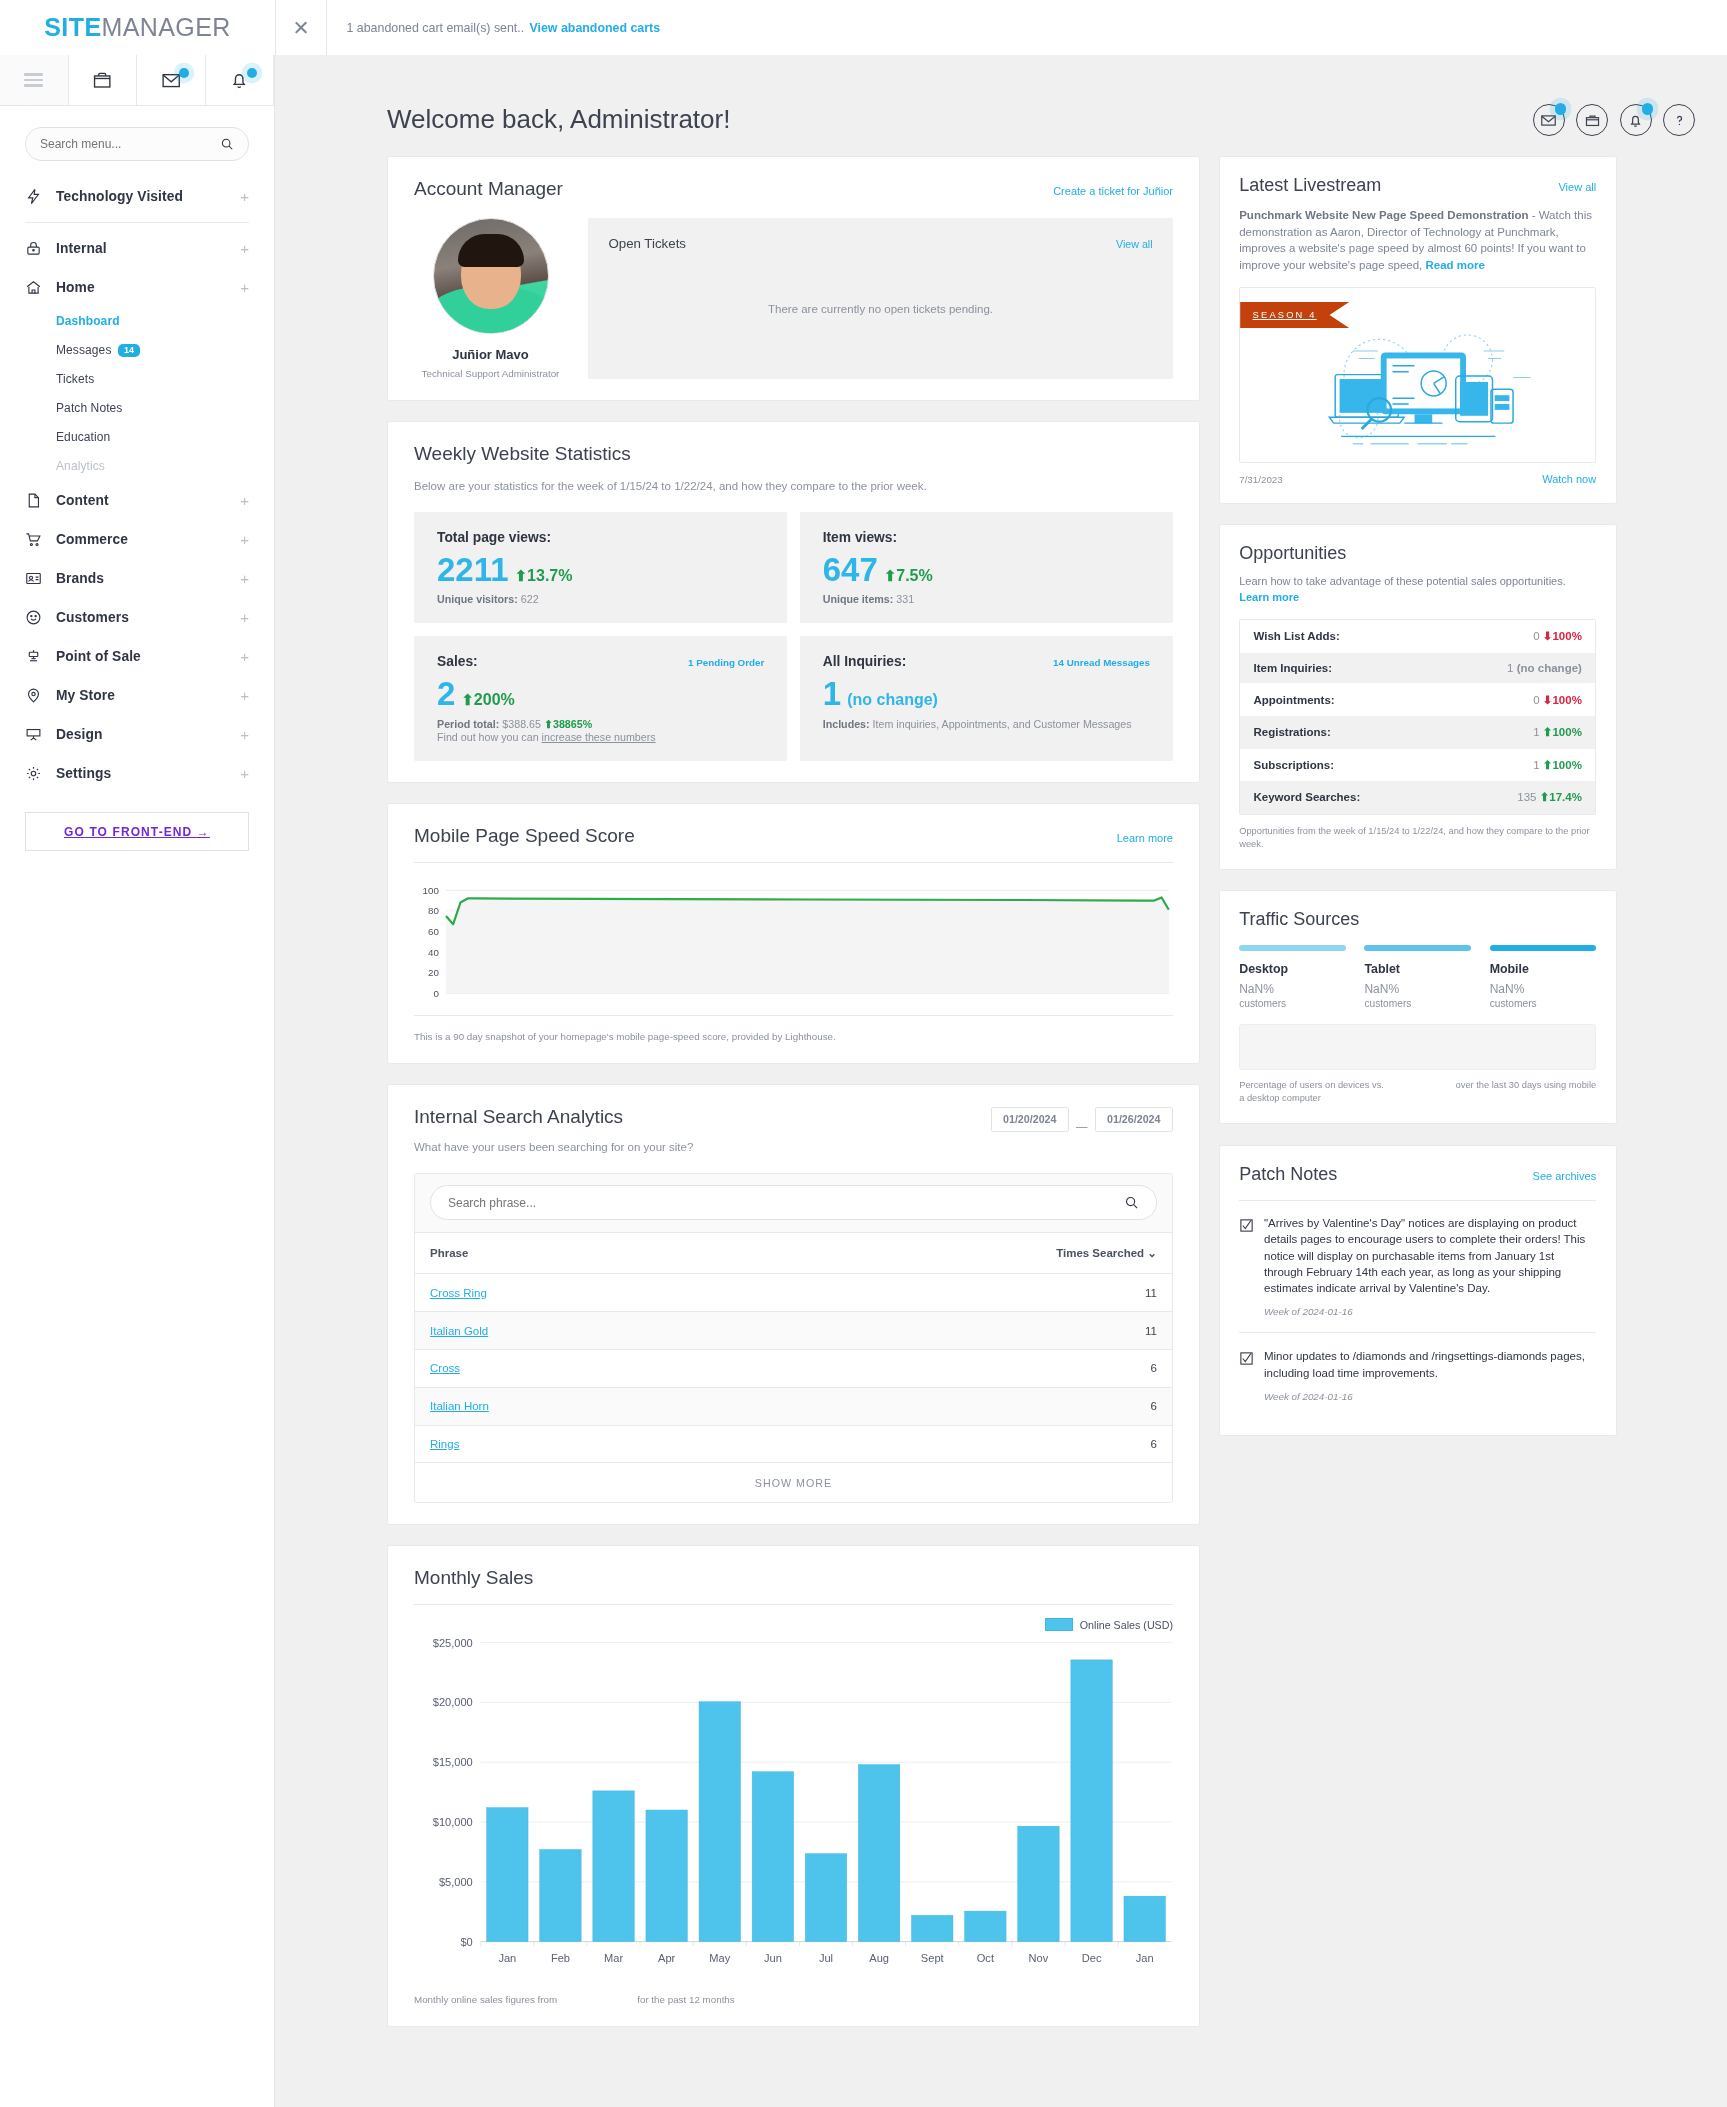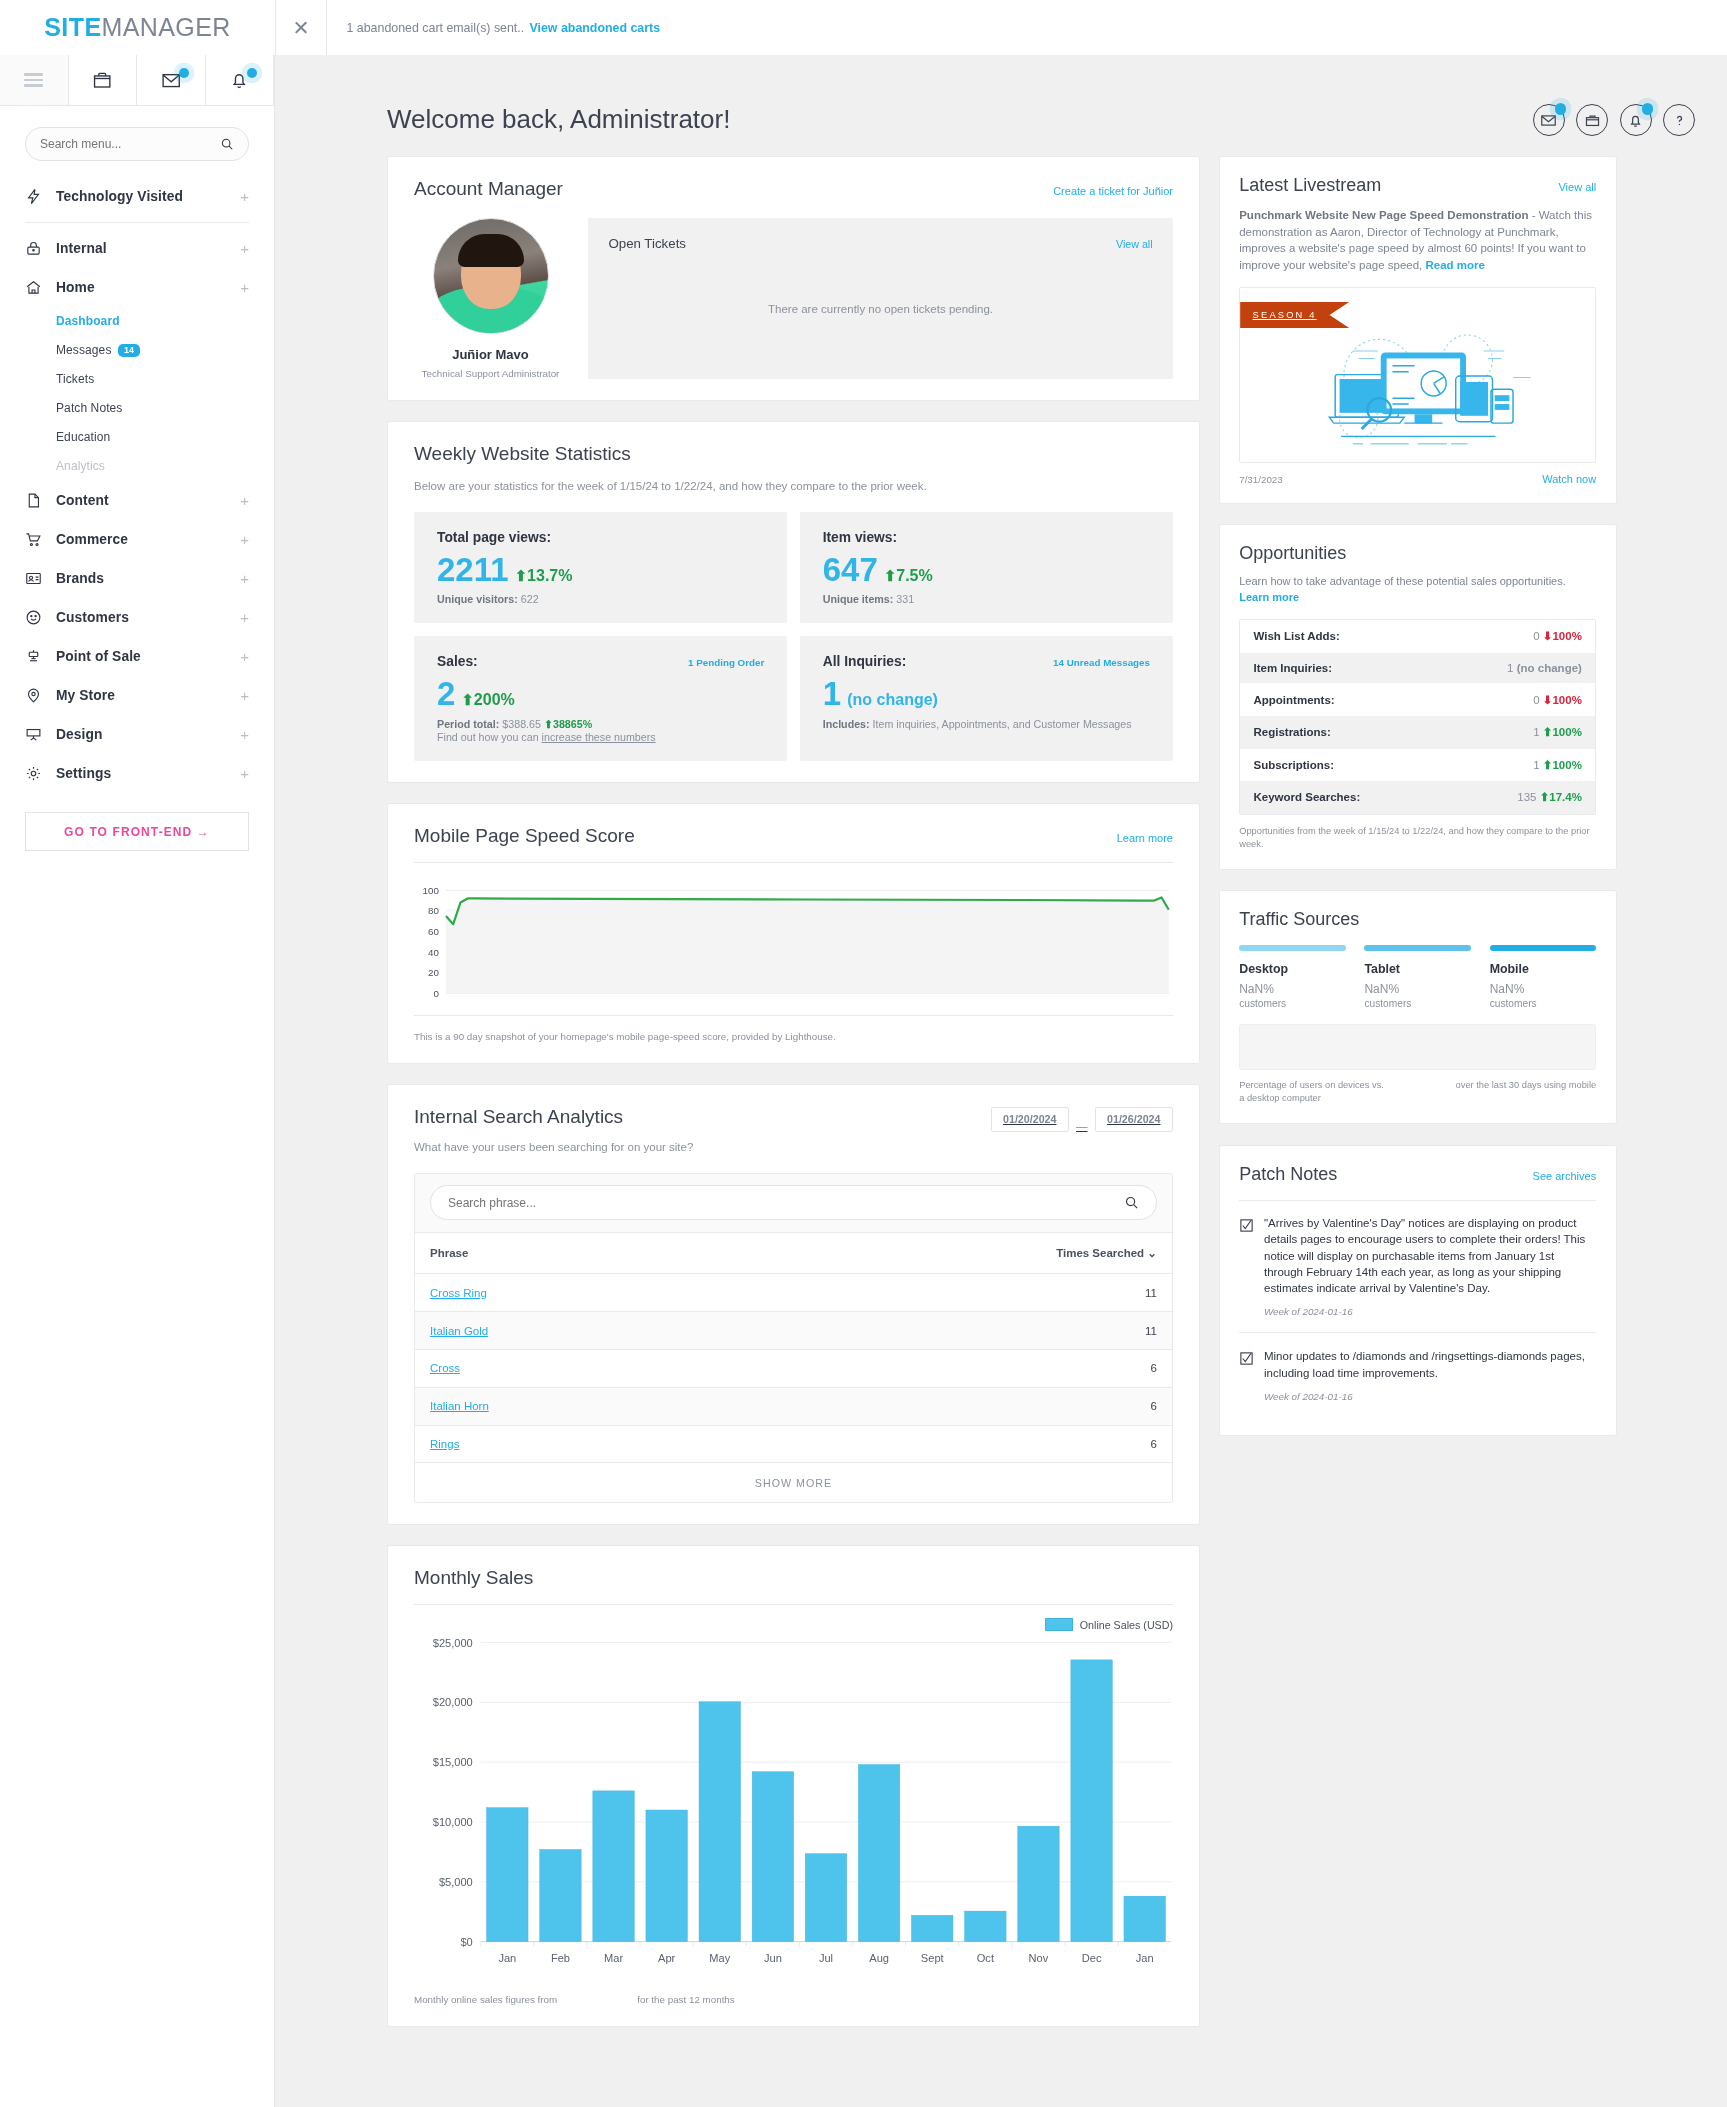--- a/index.html
+++ b/index.html
@@ -82,22 +82,22 @@
   .subitem .slabel { font-size: 12px; color: #3d4351; letter-spacing: 0.1px;}
   .subitem.active .slabel { color: #22aee5; font-weight: 700; }
   .subitem.dim .slabel { color: #bcc1c9; }
   .badge {
     background: #22aee5; color:#fff; font-size: 9px; font-weight: 700;
     border-radius: 5px; padding: 1.3px 6.2px; margin-left: 6.2px;
   }
   .frontend-btn {
     margin: 19.5px 25px 0 25px; height: 39px; border: 0.4px solid #dfe3e8;
     display: flex; align-items: center; justify-content: center;
-    font-size: 12px; font-weight: 700; letter-spacing: 1.1px; color: #ec4899;
-    cursor: pointer; background: #fff;
+    font-size: 12px; font-weight: 700; letter-spacing: 1.1px; color: #6d28d9;
+    cursor: pointer; background: #fff; text-decoration: underline;
   }
 
   
   .main {
     position: absolute; top: 55px; left: 276px; width: 1452px; height: 2053px;
     background: #f0f0f0; overflow: hidden;
   }
   .pagehead {
     display: flex; align-items: flex-start; justify-content: space-between;
     padding: 49px 33px 0 111px;
@@ -176,21 +176,21 @@
   .statfoot .gr { color: #1f9d4d; font-weight: 700; }
   .statfoot u { text-decoration: underline; }
   .arrow { font-size: 14.7px; }
 
   
   .hr { height: 0.4px; background: #e7e9ed; margin: 15px 0 0 0; }
   .speedwrap { position: relative; height: 129px; margin-top: 20.4px; }
   .chartnote { font-size: 9.8px; color: #8b919d; margin-top: 15px; }
 
   
-  .daterow { display: flex; align-items: flex-end; gap: 7px; text-decoration: underline; }
+  .daterow { display: flex; align-items: flex-end; gap: 7px; }
   .datebox {
     border: 0.4px solid #dfe3e8; border-radius: 2.2px; padding: 5.3px 11.5px;
     font-size: 10.7px; font-weight: 700; color: #7d8494; background: #fff; cursor: pointer;
   }
   .dash { color: #7d8494; font-size: 11.5px; }
   .sa-box { border: 0.4px solid #e7e9ed; border-radius: 2.2px; margin-top: 19.5px; }
   .sa-search { padding: 11.5px 15px; background: #fafafa; border-bottom: 0.4px solid #e7e9ed;}
   .sa-input {
     border: 0.4px solid #dfe3e8; border-radius: 18px; height: 35px;
     display: flex; align-items: center; padding: 0 17px; background: #fff;

